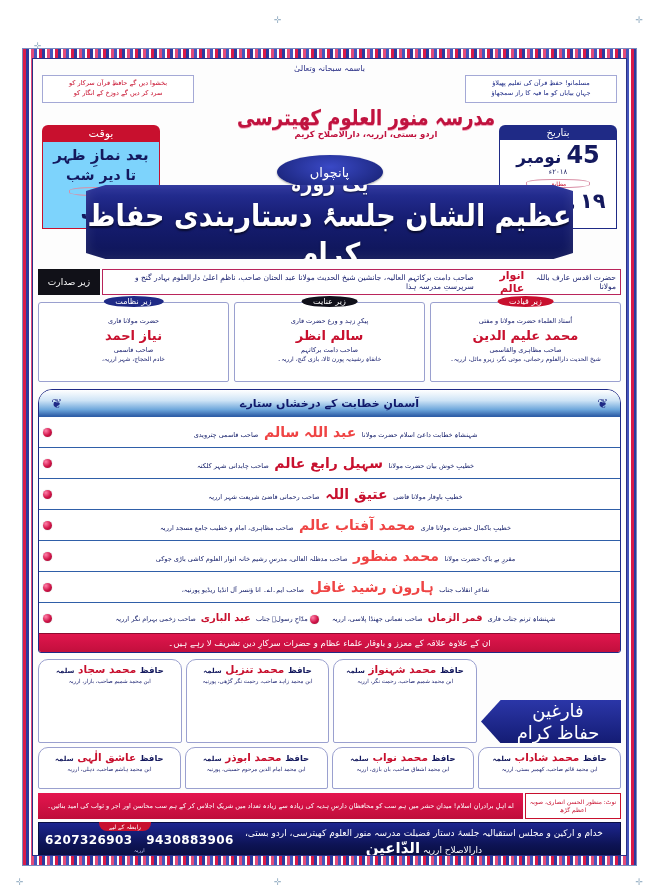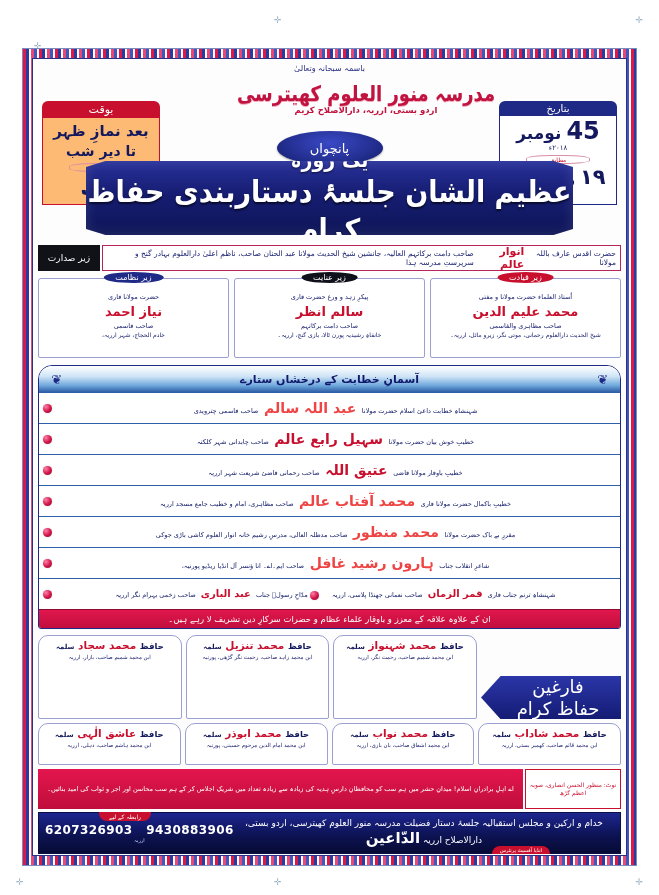--- a/index.html
+++ b/index.html
@@ -184,21 +184,21 @@
     flex:1;border:1px solid #9aa0cf;background:#fff;
     border-radius:10px 10px 2px 2px;padding:3px 3px 2px;box-sizing:border-box;
     text-align:center;min-height:42px;
   }
   .hname{font-size:10.5px;color:#c8102e;direction:rtl;font-weight:bold;line-height:1.3;}
   .hname .pre{color:#14195e;font-size:8.5px;}
   .hname .suf{color:#14195e;font-size:7px;}
   .hsub{font-size:5.5px;color:#1b2270;direction:rtl;line-height:1.4;margin-top:1px;}
 
   
-  .noterow{display:flex;height:40px;margin-top:3px;}
+  .noterow{display:flex;height:26px;margin-top:3px;}
   .note-tag{
     width:96px;flex:0 0 96px;border:1px solid #c8102e;background:#fff;
     display:flex;align-items:center;justify-content:center;direction:rtl;
     font-size:6px;color:#c8102e;text-align:center;line-height:1.3;padding:0 2px;
     box-sizing:border-box;
   }
   .note-body{
     flex:1;margin-right:2px;
     background:linear-gradient(180deg,#e4154e 0%,#bf0e3b 100%);
     color:#fff;direction:rtl;text-align:center;font-size:6.5px;
@@ -242,26 +242,30 @@
   <div class="crop bl">✛</div>
   <div class="crop bc">✛</div>
   <div class="crop br">✛</div>
 
   <div class="frame">
     <div class="frame-inner">
       <div class="inner-pad">
 
         <div class="bismillah">باسمہ سبحانہ وتعالیٰ</div>
 
+        <div class="toprow">
+          <div class="couplet left u">بخشوا دیں گے حافظِ قرآن سرکار کو<br>سرد کر دیں گے دوزخ کے انگار کو</div>
+          <div class="couplet right u">مسلمانو! حفظِ قرآن کی تعلیم پھیلاؤ<br>جہانِ بیاباں کو ما فیہ کا راز سمجھاؤ</div>
+        </div>
 
         <div class="hero">
 
           <div style="position:absolute;left:4px;top:26px;width:118px;">
             <div style="background:#c8102e;color:#fff;text-align:center;font-size:11px;direction:rtl;padding:2px 0;border-radius:6px 6px 0 0;">بوقت</div>
-            <div style="border:1px solid #c8102e;border-top:none;background:#fdba74;padding:4px 3px 5px;text-align:center;">
+            <div style="border:1px solid #c8102e;border-top:none;background:#7dd3fc;padding:4px 3px 5px;text-align:center;">
               <div style="font-size:15px;color:#14195e;direction:rtl;line-height:1.3;font-weight:bold;">بعد نمازِ ظہر</div>
               <div style="font-size:14px;color:#14195e;direction:rtl;line-height:1.3;font-weight:bold;">تا دیر شب</div>
               <div style="margin:3px auto 2px;width:62px;border:1px solid #d98fa6;border-radius:40%;font-size:6px;color:#c8102e;direction:rtl;">بتاریخ</div>
               <div style="font-size:22px;color:#14195e;direction:rtl;font-weight:bold;letter-spacing:1px;">بدھ</div>
             </div>
           </div>
 
           <div style="position:absolute;right:4px;top:26px;width:118px;">
             <div style="background:#1f2a86;color:#fff;text-align:center;font-size:10px;direction:rtl;padding:2px 0;border-radius:6px 6px 0 0;">بتاریخ</div>
             <div style="border:1px solid #1f2a86;border-top:none;background:#fff;padding:3px 3px 5px;text-align:center;">

